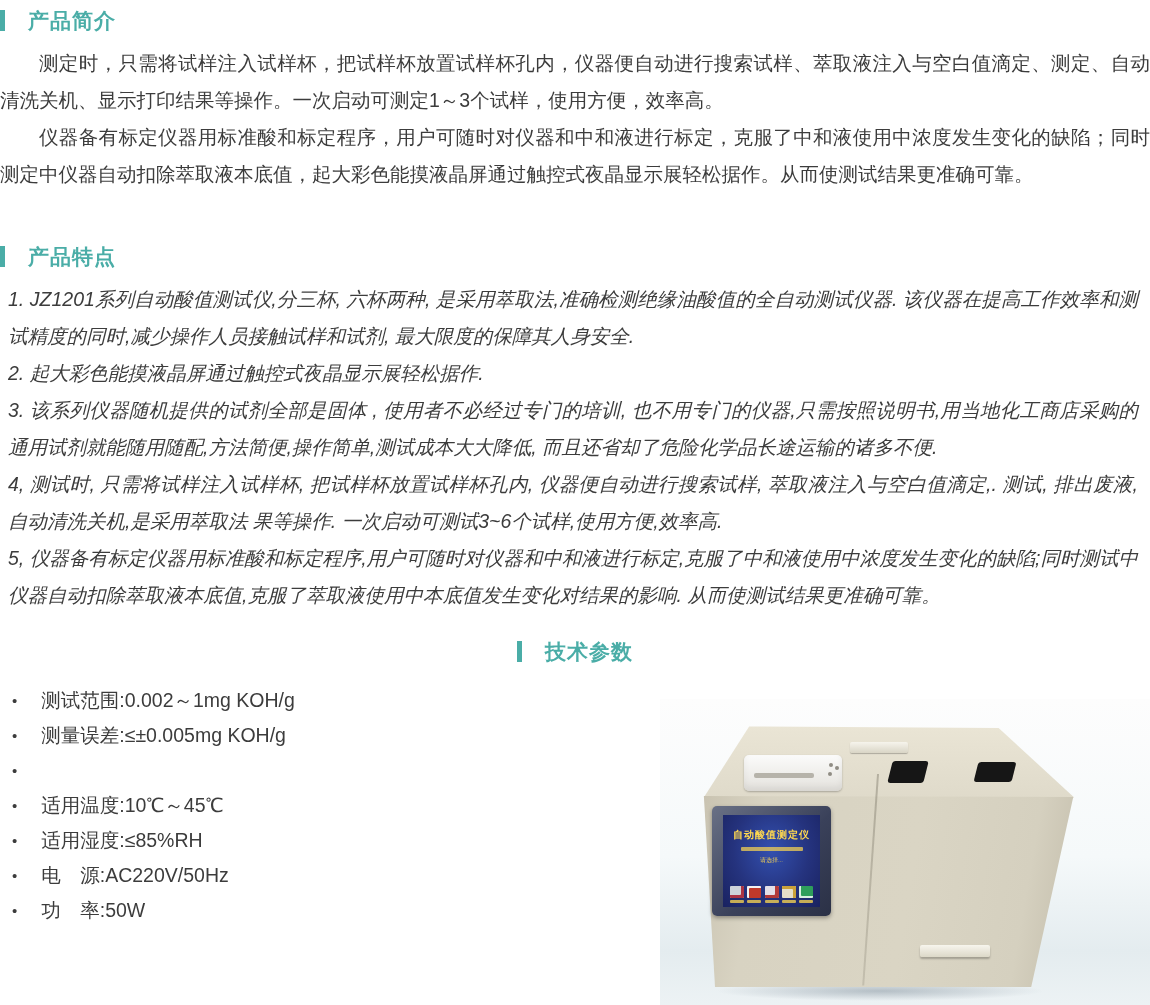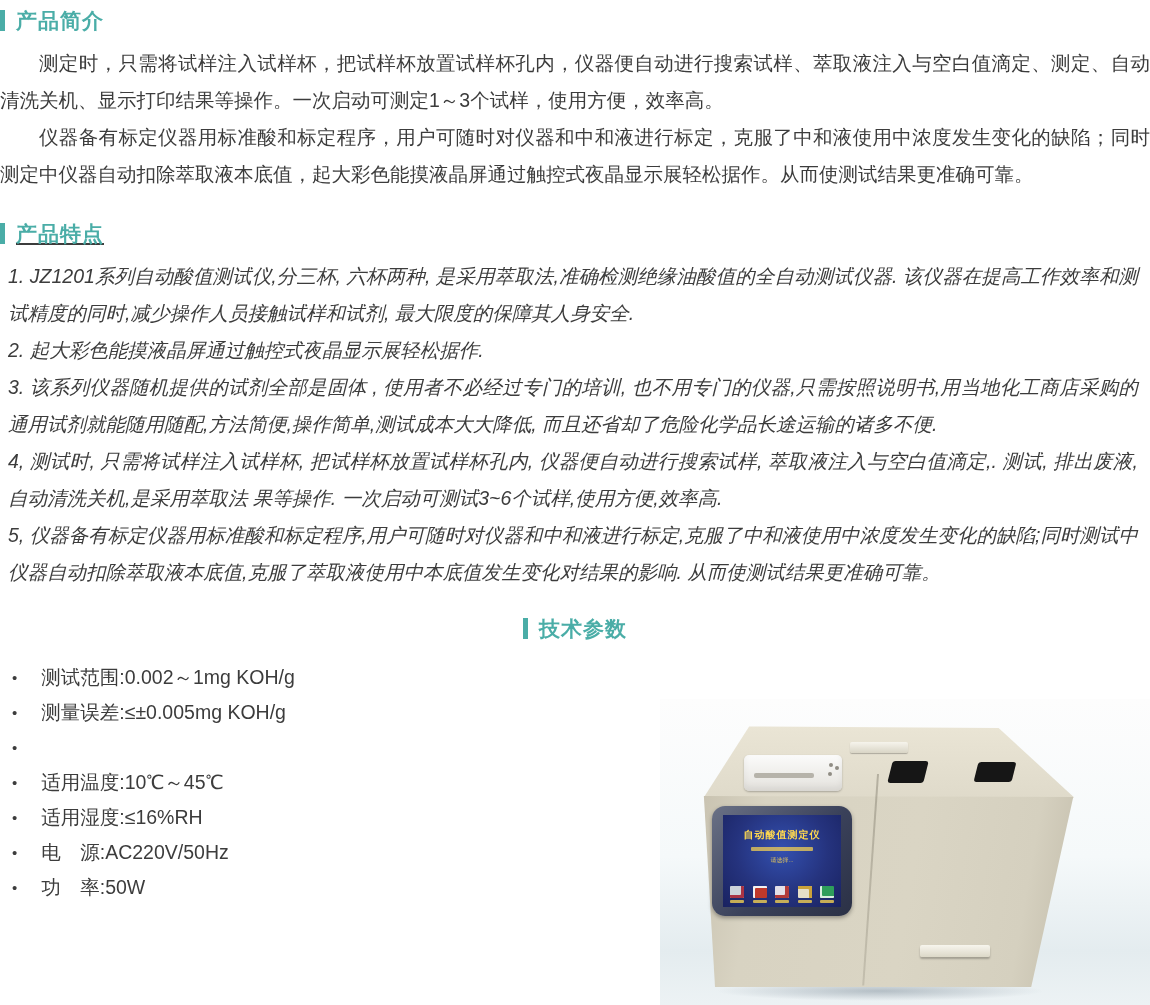--- a/index.html
+++ b/index.html
@@ -3,25 +3,25 @@
 <meta charset="utf-8">
 <style>
   html,body{margin:0;padding:0;background:#ffffff;}
   body{
     width:1150px;height:1005px;position:relative;overflow:hidden;
     font-family:"Liberation Sans", sans-serif;color:#3c3c3c;
   }
   .page{position:relative;width:1150px;height:1005px;}
 
   
-  .sec-head{display:flex;align-items:center;height:23px;}
+  .sec-head{display:flex;align-items:center;height:23px;gap:12px;}
   .sec-bar{width:5px;height:21px;background:#4aada7;margin-right:11px;flex:0 0 auto;}
   .sec-title{color:#4aada7;font-size:21px;font-weight:bold;letter-spacing:1px;}
   #head-intro{margin-top:9px;}
-  #head-features{margin-top:29px;text-decoration:underline;}
+  #head-features{margin-top:52px;}
   #head-specs{margin-top:26px;justify-content:center;}
 
   
   .intro-block{margin-top:13px;}
   p.body{margin:0;font-size:19.5px;line-height:37px;text-indent:2em;text-align:justify;}
 
   
   ul.features{margin:13px 0 0 0;padding:0 12px 0 8px;list-style:none;font-style:italic;}
   ul.features li{font-size:19.5px;line-height:37px;text-align:justify;}
 
@@ -54,21 +54,21 @@
   .printer-dots{position:absolute;right:9px;top:8px;width:4px;height:4px;border-radius:50%;background:#8f8c84;
     box-shadow:6px 3px 0 #8f8c84,-1px 9px 0 #8f8c84;}
   .slot{position:absolute;background:#161616;border-radius:3px;transform:skewX(-14deg);}
   .slot1{left:230px;top:62px;width:36px;height:22px;}
   .slot2{left:316px;top:63px;width:38px;height:20px;}
   .top-handle{position:absolute;left:190px;top:43px;width:58px;height:11px;border-radius:2px;
     background:linear-gradient(#f6f4ec,#d9d5c6);box-shadow:0 1px 1px rgba(0,0,0,.25);}
   .front-handle{position:absolute;left:260px;top:246px;width:70px;height:12px;border-radius:2px;
     background:linear-gradient(#f7f5ed,#dcd8c8);box-shadow:0 2px 2px rgba(0,0,0,.25);}
 
-  .screen-frame{position:absolute;left:52px;top:107px;width:140px;height:110px;border-radius:13px;
+  .screen-frame{position:absolute;left:52px;top:107px;width:119px;height:110px;border-radius:5px;
     background:linear-gradient(135deg,#6a7186 0%,#3a415a 55%,#2b3146 100%);
     box-shadow:0 2px 4px rgba(0,0,0,.35);}
   .screen{position:absolute;left:11px;right:11px;top:9px;bottom:9px;
     background:radial-gradient(ellipse at 50% 38%,#3350b0 0%,#25337e 55%,#192260 100%);
     overflow:hidden;}
   .scr-title{color:#ffd94f;font-size:10px;font-weight:bold;text-align:center;margin-top:13px;letter-spacing:1px;white-space:nowrap;}
   .scr-sub{width:62px;height:4px;background:rgba(255,217,79,.7);margin:5px auto 0;border-radius:1px;}
   .scr-prompt{color:#ffd94f;font-size:6px;text-align:center;margin-top:5px;opacity:.85;}
   .scr-icons{position:absolute;left:7px;right:7px;bottom:9px;display:flex;justify-content:space-between;}
   .si{width:14px;height:12px;border-radius:1px;position:relative;}
@@ -120,21 +120,21 @@
       </li>
     <li>
         <span class="dot">•</span>
       </li>
     <li>
         <span class="dot">•</span>
         <span>适用温度:10℃～45℃</span>
       </li>
     <li>
         <span class="dot">•</span>
-        <span>适用湿度:≤16%RH</span>
+        <span>适用湿度:≤85%RH</span>
       </li>
     <li>
         <span class="dot">•</span>
         <span>电　源:AC220V/50Hz</span>
       </li>
     <li>
         <span class="dot">•</span>
         <span>功　率:50W</span>
       </li>
   </ul>

